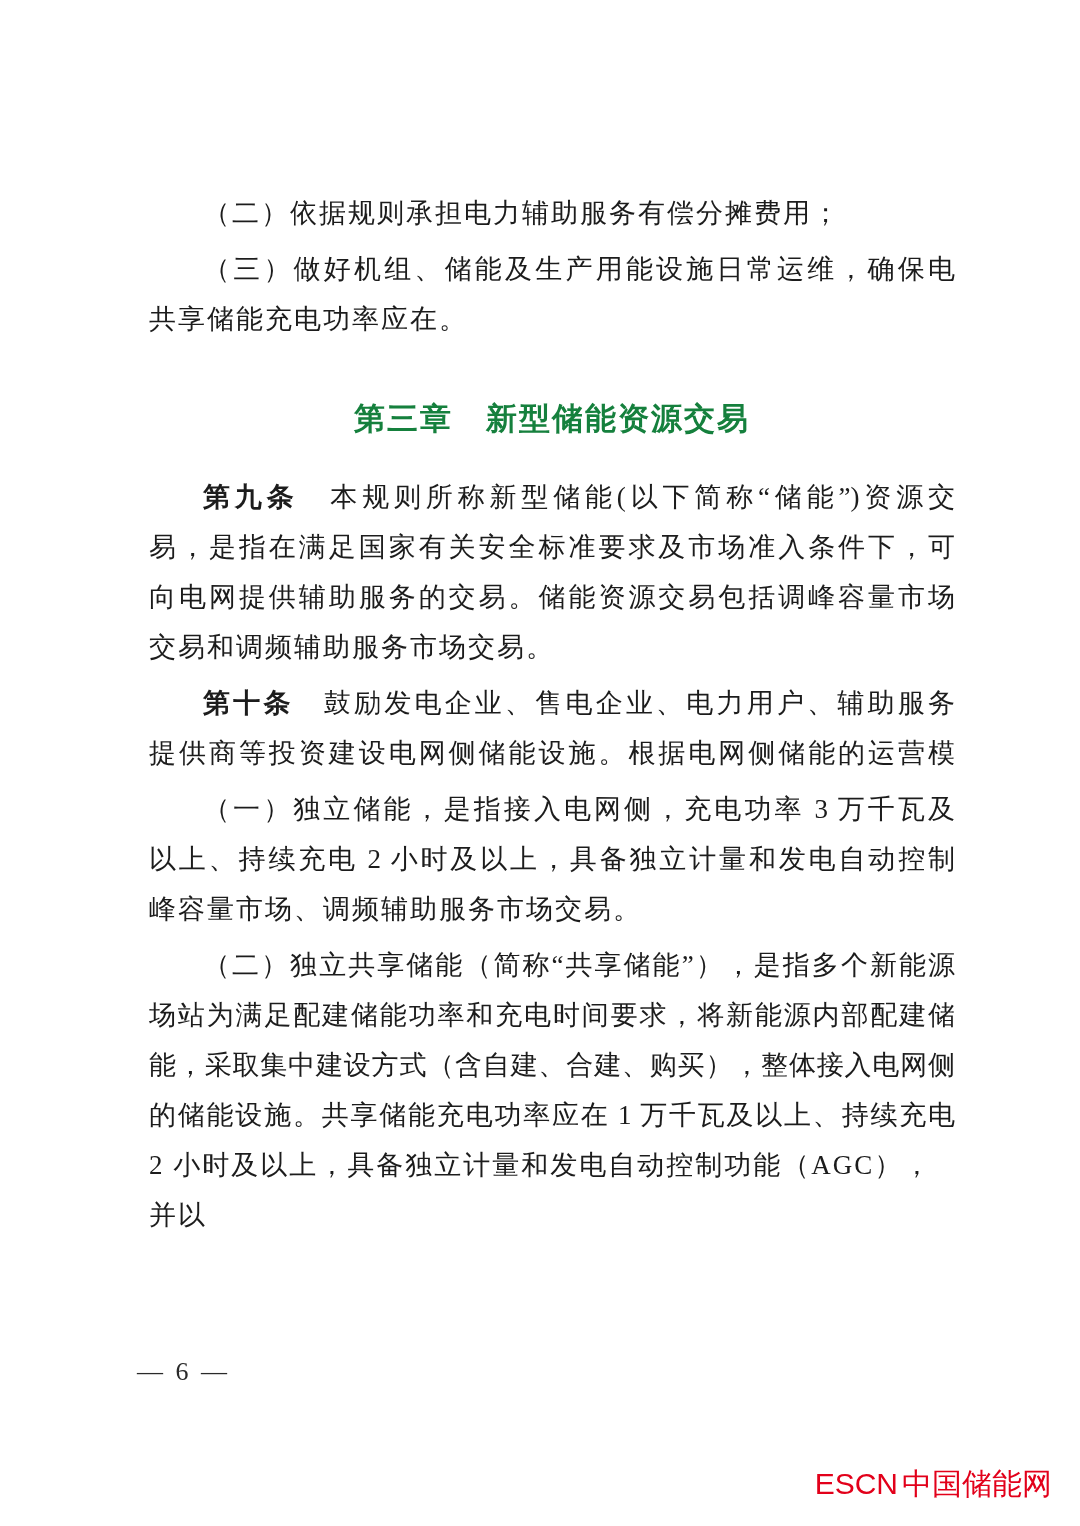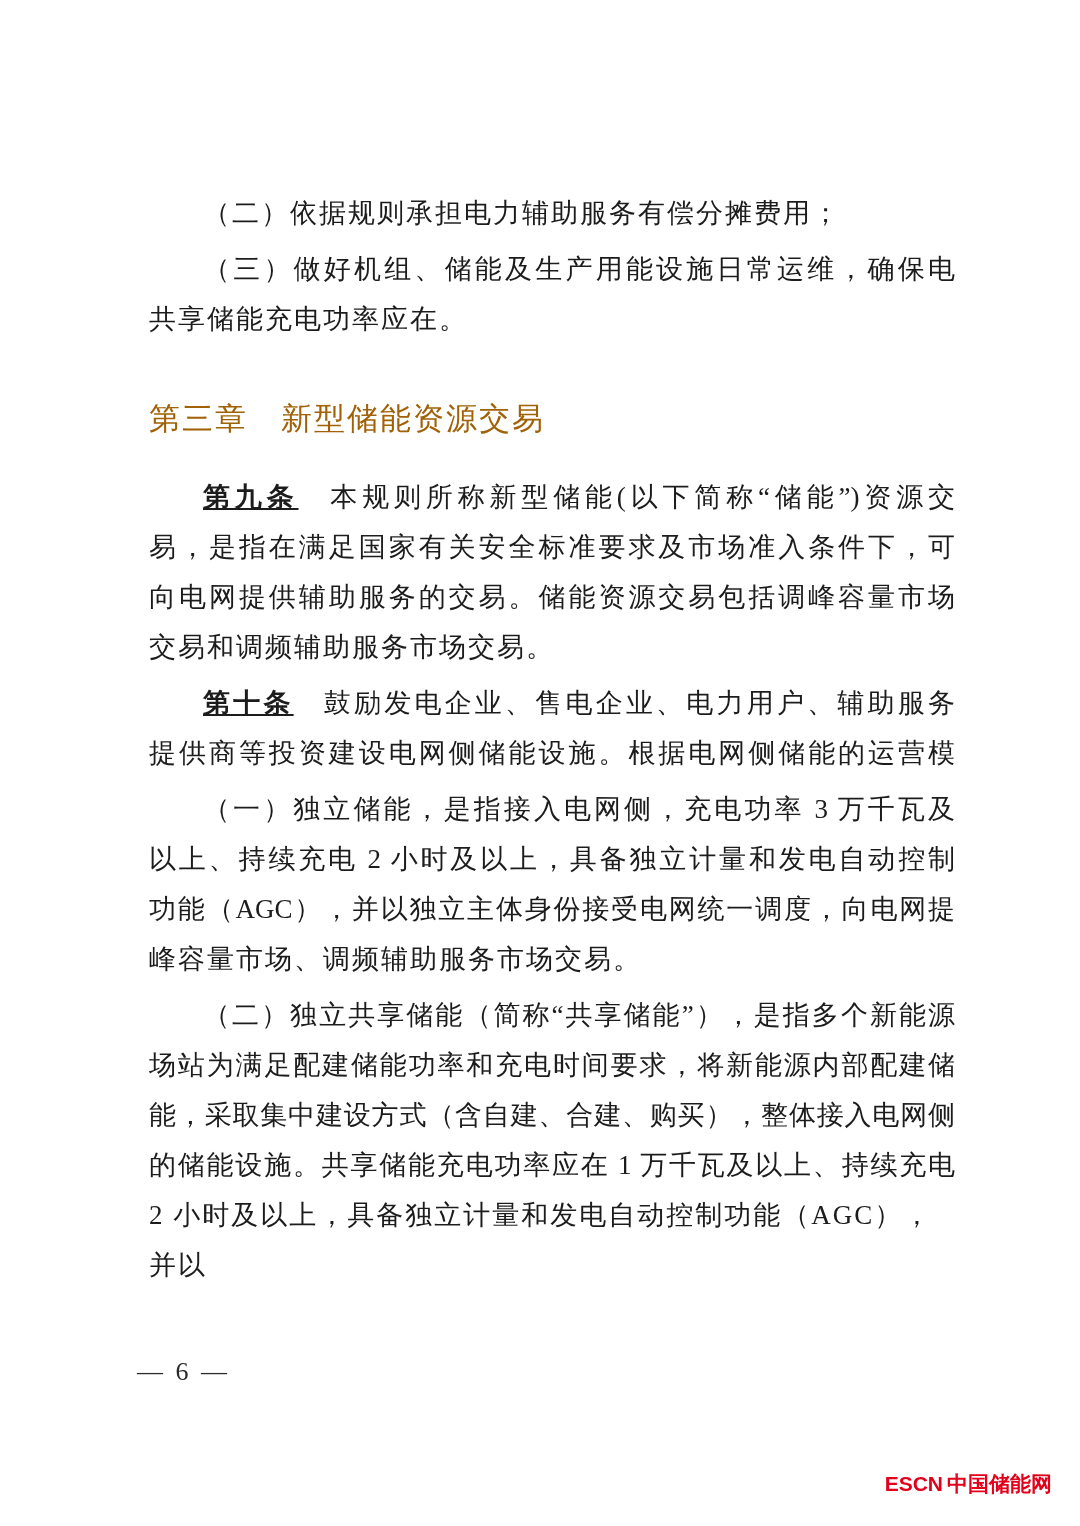--- a/index.html
+++ b/index.html
@@ -36,48 +36,47 @@
     text-align: justify;
     text-align-last: justify;
     text-justify: inter-ideograph;
   }
   .line.indent {
     text-indent: 54px;
   }
   .b {
     font-weight: 700;
     font-family: "Liberation Sans", "DejaVu Sans", sans-serif;
-    text-decoration: underline;
   }
   .heading {
     font-family: "Liberation Sans", "DejaVu Sans", sans-serif;
-    font-weight: 400;
+    font-weight: 700;
     font-size: 31px;
     line-height: 50px;
-    text-align: left;
+    text-align: center;
     letter-spacing: 2px;
     margin: 50px 0 28px 0;
-    color: #a16207;
+    color: #15803d;
   }
   .page-number {
     position: absolute;
     left: 137px;
     top: 1357px;
     font-size: 26px;
     line-height: 30px;
     letter-spacing: 3px;
     color: #2a2a2a;
   }
   .brand {
     position: absolute;
     right: 28px;
     top: 1467px;
     font-family: "Liberation Sans", "DejaVu Sans", sans-serif;
-    font-weight: 700;
-    font-size: 21px;
+    font-weight: 400;
+    font-size: 30px;
     line-height: 34px;
     white-space: nowrap;
   }
   .brand .latin {
     letter-spacing: 0px;
     padding-right: 4px;
   }
 </style>
 </head>
 <body>
@@ -98,21 +97,20 @@
         <div class="line fill"><span>向电网提供辅助服务的交易。储能资源交易包括调峰容量市场</span></div>
         <div class="line"><span>交易和调频辅助服务市场交易。</span></div>
       </div>
       <div class="para">
         <div class="line indent fill"><span class="b">第十条</span><span>　鼓励发电企业、售电企业、电力用户、辅助服务</span></div>
         <div class="line fill"><span>提供商等投资建设电网侧储能设施。根据电网侧储能的运营模</span></div>
       </div>
       <div class="para">
         <div class="line indent fill"><span>（一）独立储能，是指接入电网侧，充电功率 3 万千瓦及</span></div>
         <div class="line fill"><span>以上、持续充电 2 小时及以上，具备独立计量和发电自动控制</span></div>
-        <div class="line fill"><span>功能（AGC），并以独立主体身份接受电网统一调度，向电网提</span></div>
         <div class="line"><span>峰容量市场、调频辅助服务市场交易。</span></div>
       </div>
       <div class="para">
         <div class="line indent fill"><span>（二）独立共享储能（简称“共享储能”），是指多个新能源</span></div>
         <div class="line fill"><span>场站为满足配建储能功率和充电时间要求，将新能源内部配建储</span></div>
         <div class="line fill"><span>能，采取集中建设方式（含自建、合建、购买），整体接入电网侧</span></div>
         <div class="line fill"><span>的储能设施。共享储能充电功率应在 1 万千瓦及以上、持续充电</span></div>
         <div class="line"><span>2 小时及以上，具备独立计量和发电自动控制功能（AGC），并以</span></div>
       </div>
     </div>

